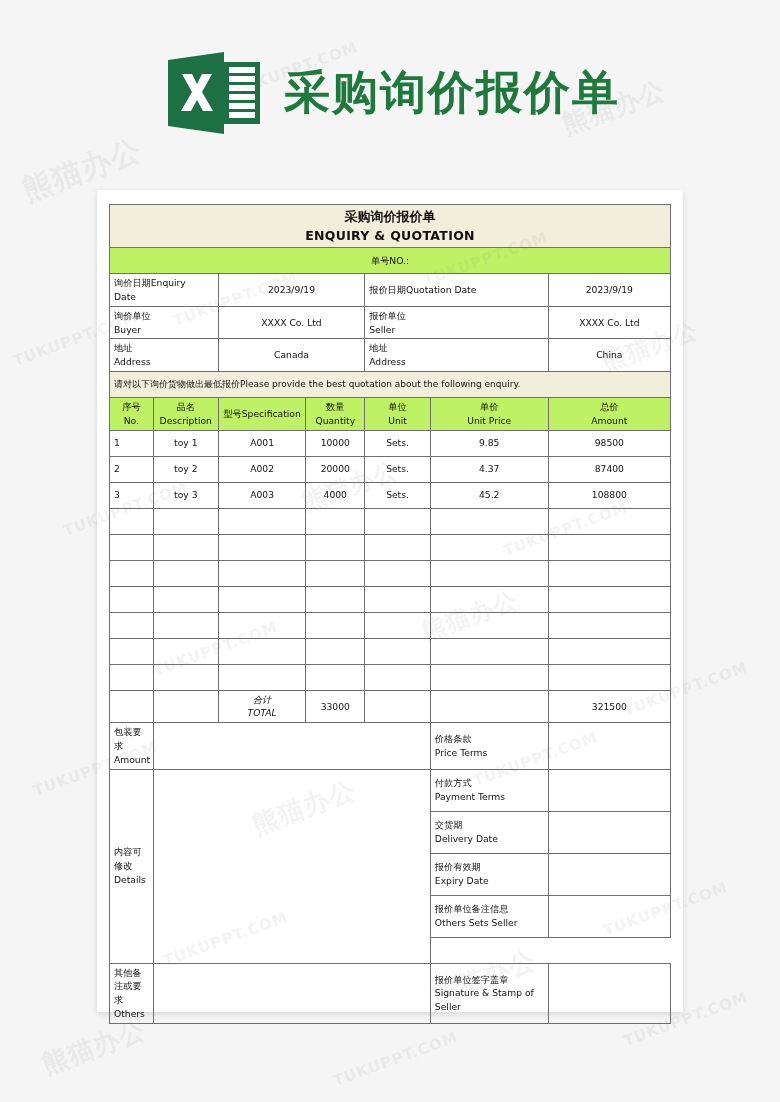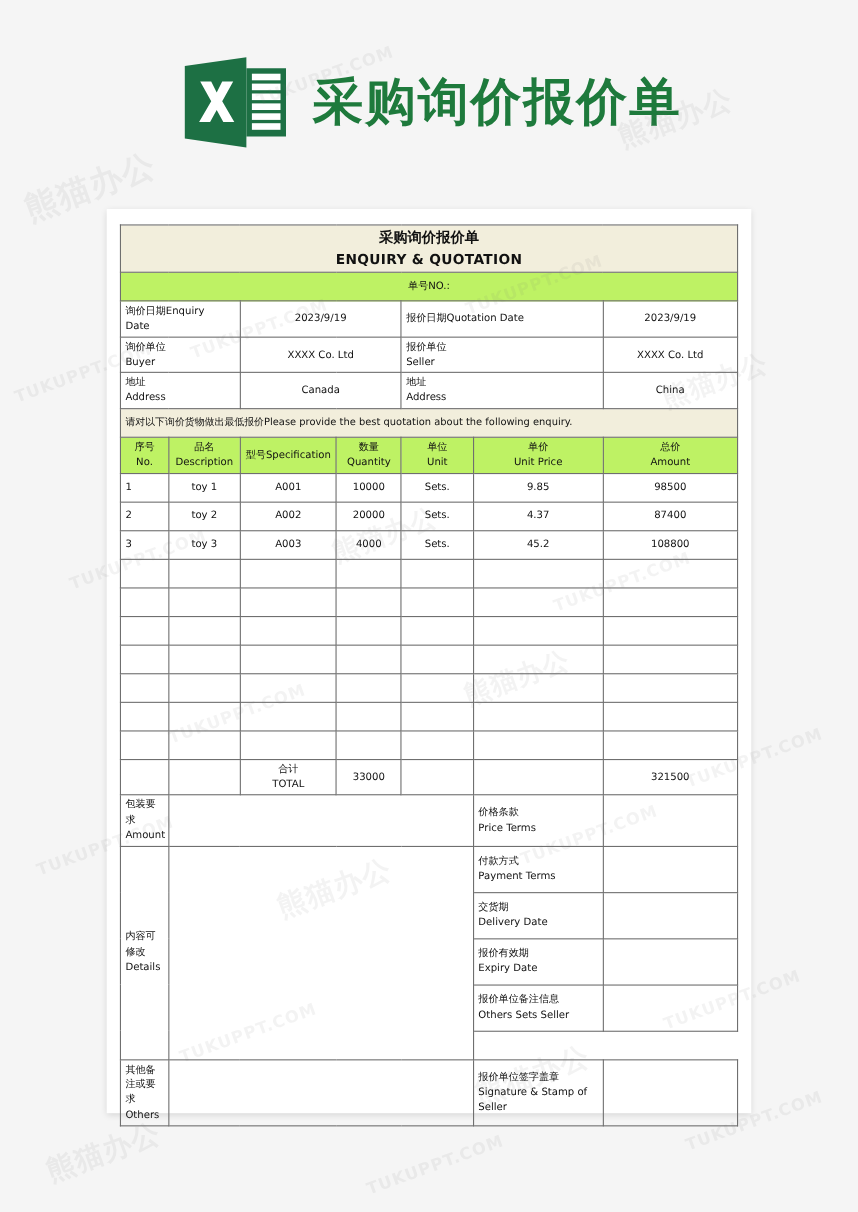--- a/index.html
+++ b/index.html
@@ -97,21 +97,21 @@
     line-height: 1.55;
     padding: 9px 4px 11px 4px;
   }
   .hdr-title .en { font-size: 12.5px; letter-spacing: .3px; }
   .tall { height: 36px; }
   .vtop { vertical-align: top; padding-top: 4px; }
   .vmid { vertical-align: middle; }
   .two-line { line-height: 1.65; }
   .noteRow { font-size: 9px; padding: 4px 4px; }
   .emptyrow td { height: 26px; }
-  .total-lbl { line-height: 1.5; }
+  .total-lbl { line-height: 1.5; font-style: italic; }
 </style>
 </head>
 <body>
 
 <div class="screen">
 
   <div class="banner">
     <svg class="xlogo" viewBox="0 0 96 86" aria-hidden="true">
       <path d="M2 10 L58 2 L58 84 L2 76 Z" fill="#1d7044"></path>
       <path d="M58 12 L94 12 L94 74 L58 74 Z" fill="#1d7044"></path>

